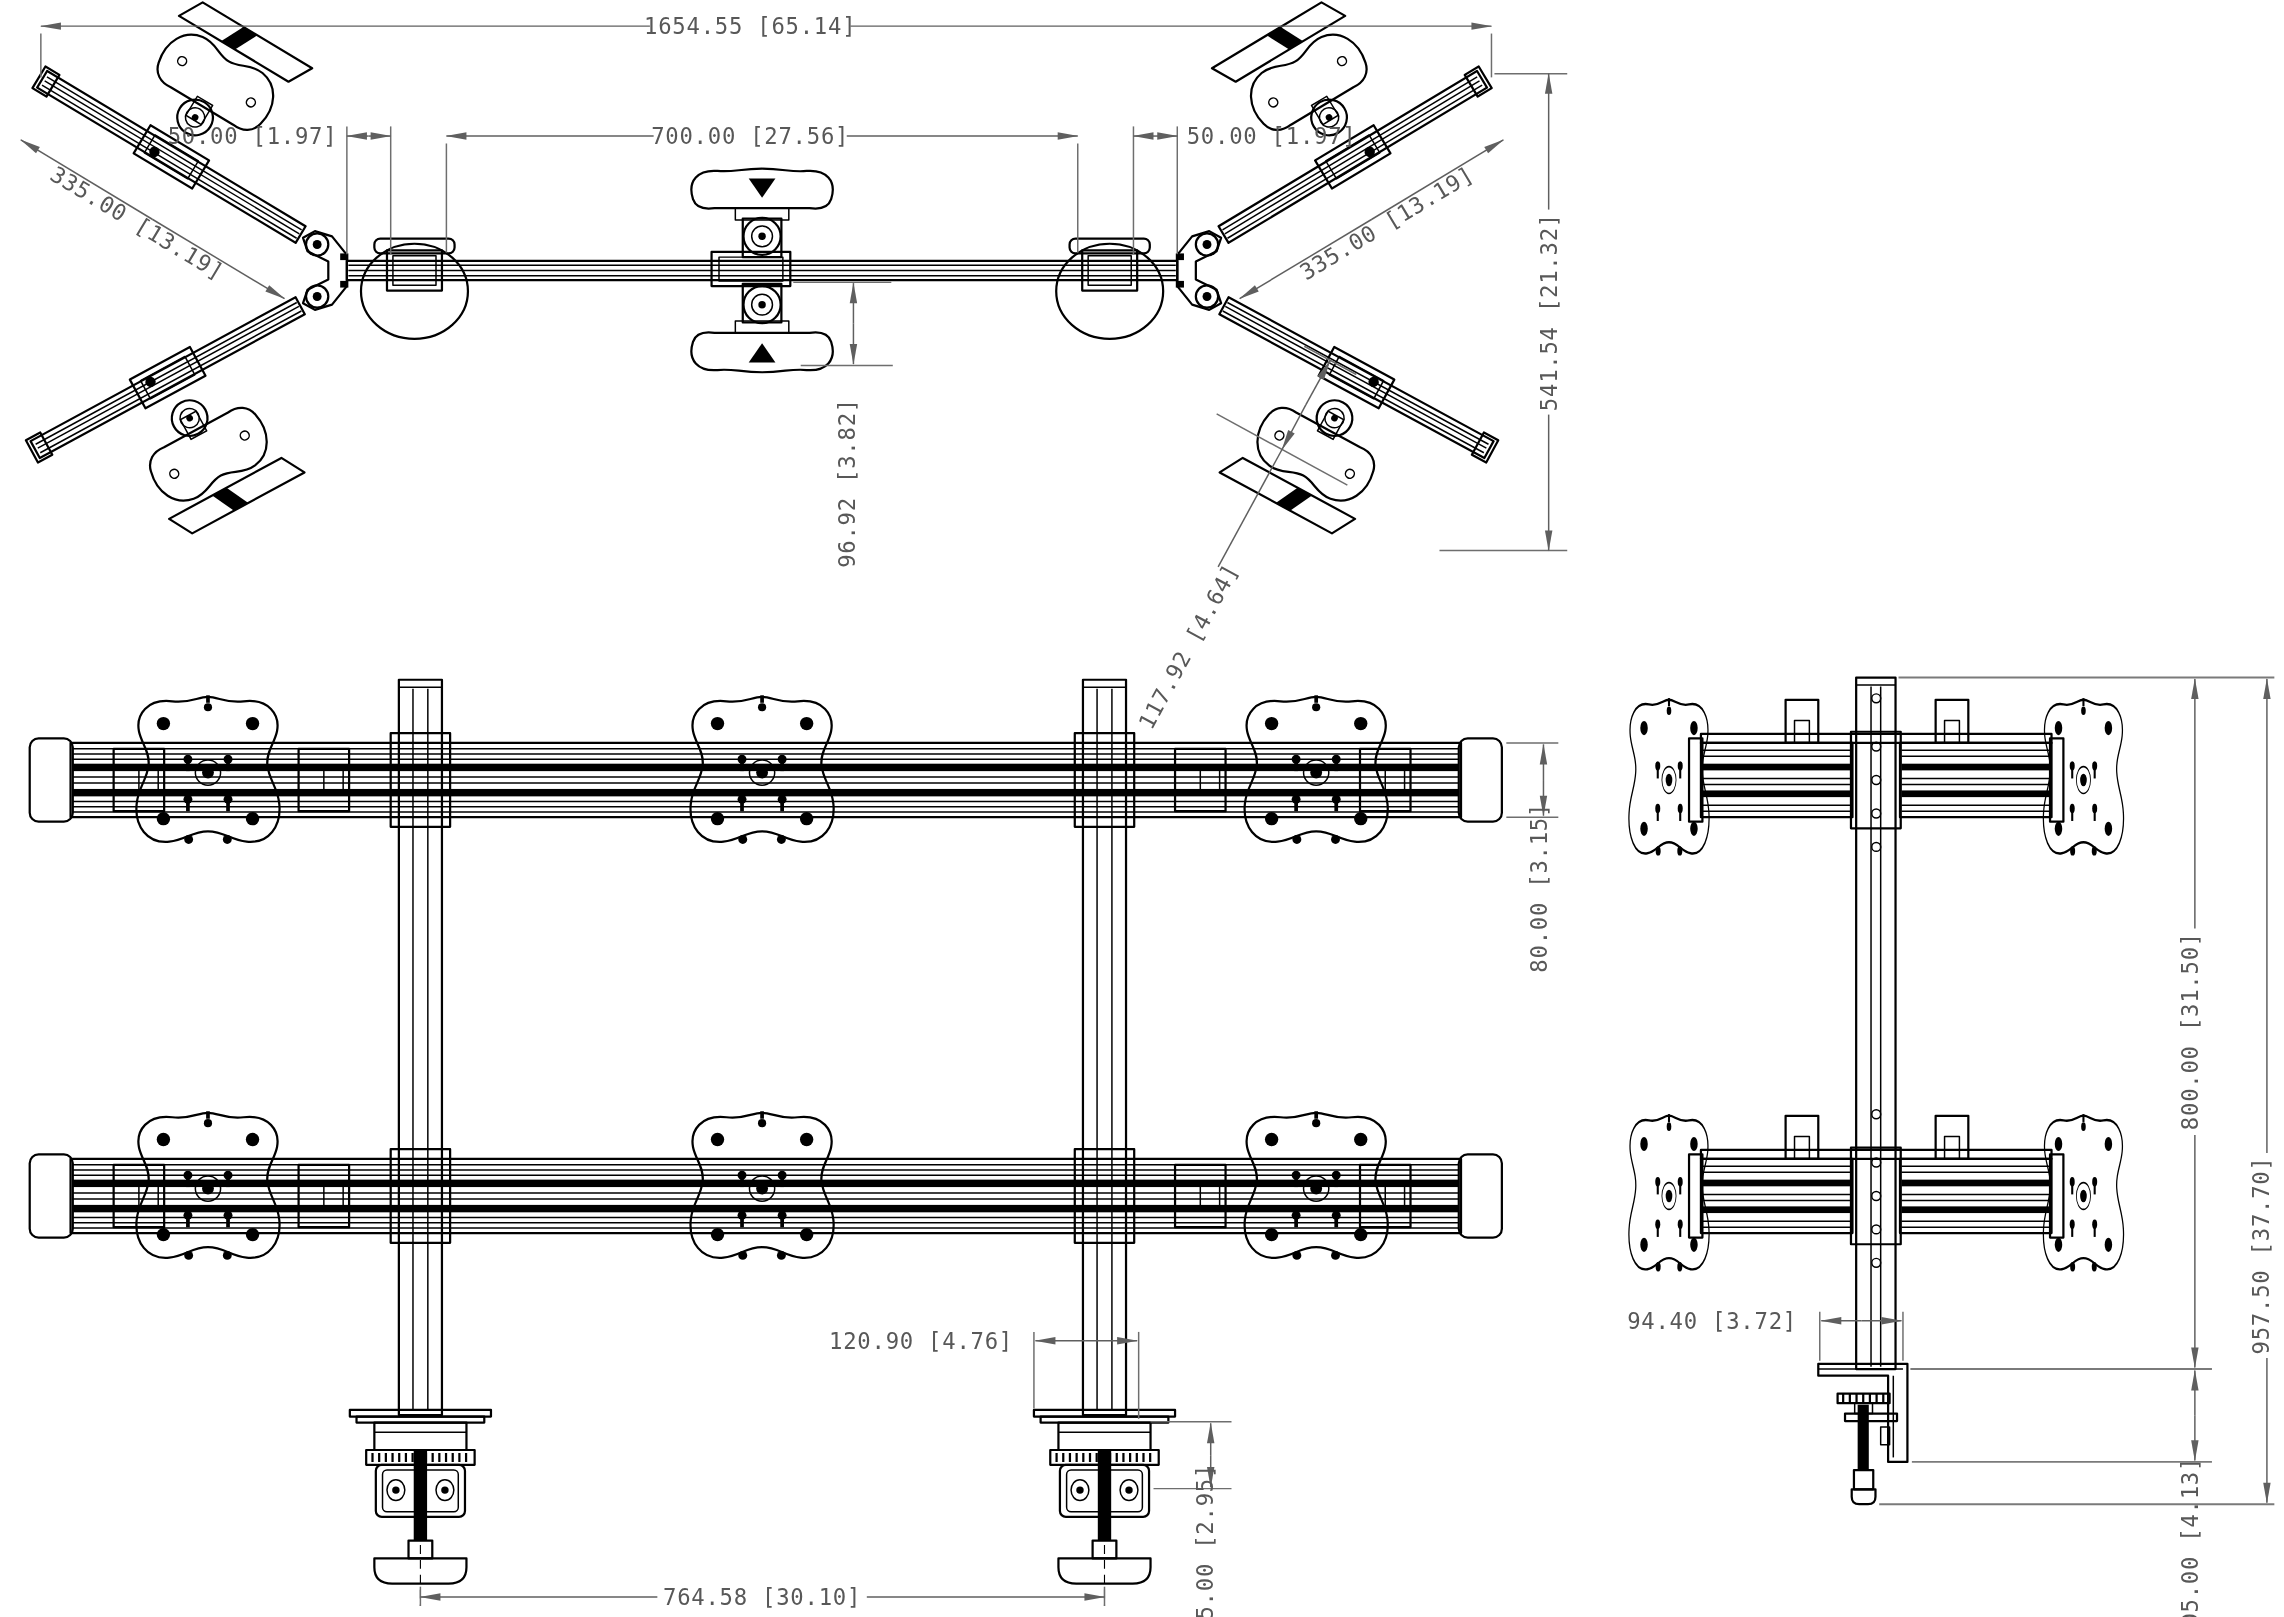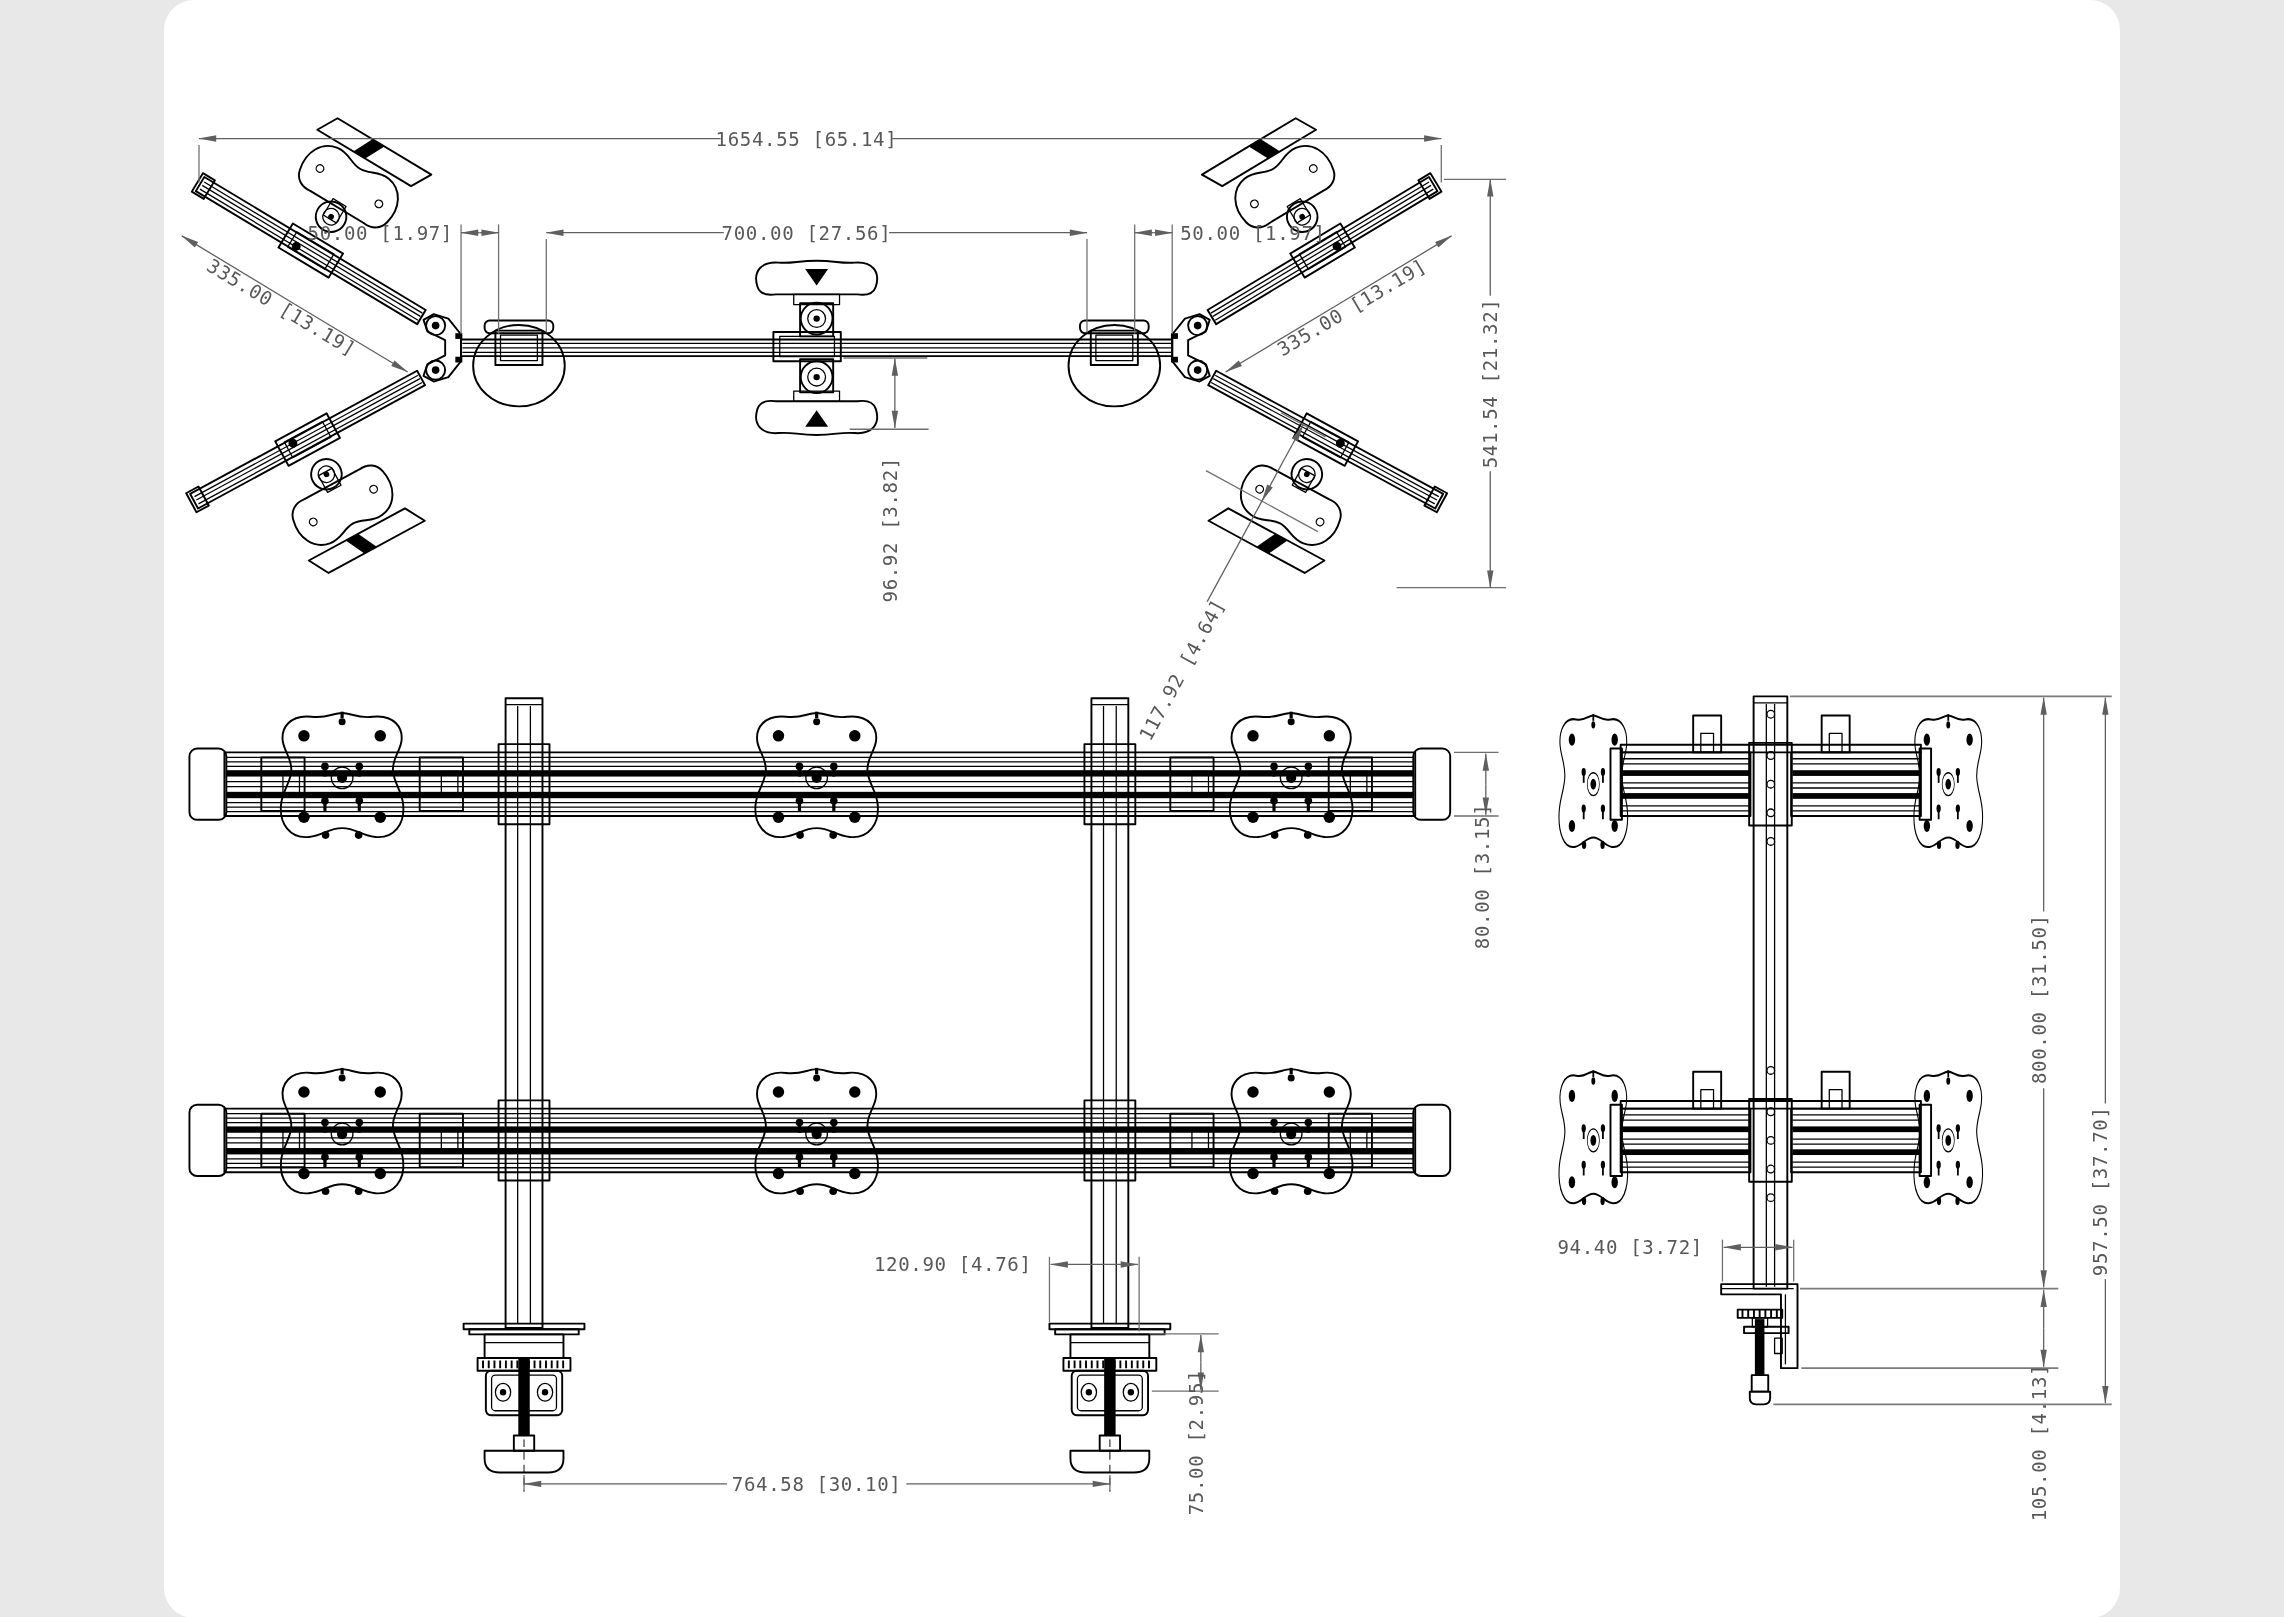--- a/index.html
+++ b/index.html
@@ -1,17 +1,17 @@
 <!DOCTYPE html>
 <html style="font-size:12px"><head>
 <meta charset="utf-8">
 <style>
   html,body{margin:0;padding:0;background:#e8e8e8;}
-  .sheet{width:1956px;height:1618px;background:#ffffff;position:relative;margin:0 auto;
-         font-family:"DejaVu Sans Mono", monospace;border-radius:30px;}
+  .sheet{width:2284px;height:1618px;background:#ffffff;position:relative;margin:0 auto;
+         font-family:"DejaVu Sans Mono", monospace;}
   svg{display:block;width:100%;height:100%;}
   .ink{stroke:#000000;fill:none;stroke-width:3;stroke-linejoin:round;stroke-linecap:round;}
   .ink2{stroke:#000000;fill:none;stroke-width:2;stroke-linejoin:round;}
   .fill{fill:#000000;stroke:none;}
   .dim{stroke:#5f5f5f;fill:none;stroke-width:2;}
   .ext{stroke:#6e6e6e;fill:none;stroke-width:2;}
   .ref{stroke:#7a7a7a;fill:none;stroke-width:2.5;}
   .dimtxt{fill:#585858;font-size:30px;letter-spacing:1px;text-anchor:middle;}
   .knurl{stroke:#000;stroke-width:12;stroke-dasharray:3 6;fill:none;}
   .dash{stroke:#000;stroke-width:1.5;stroke-dasharray:12 8;fill:none;}

